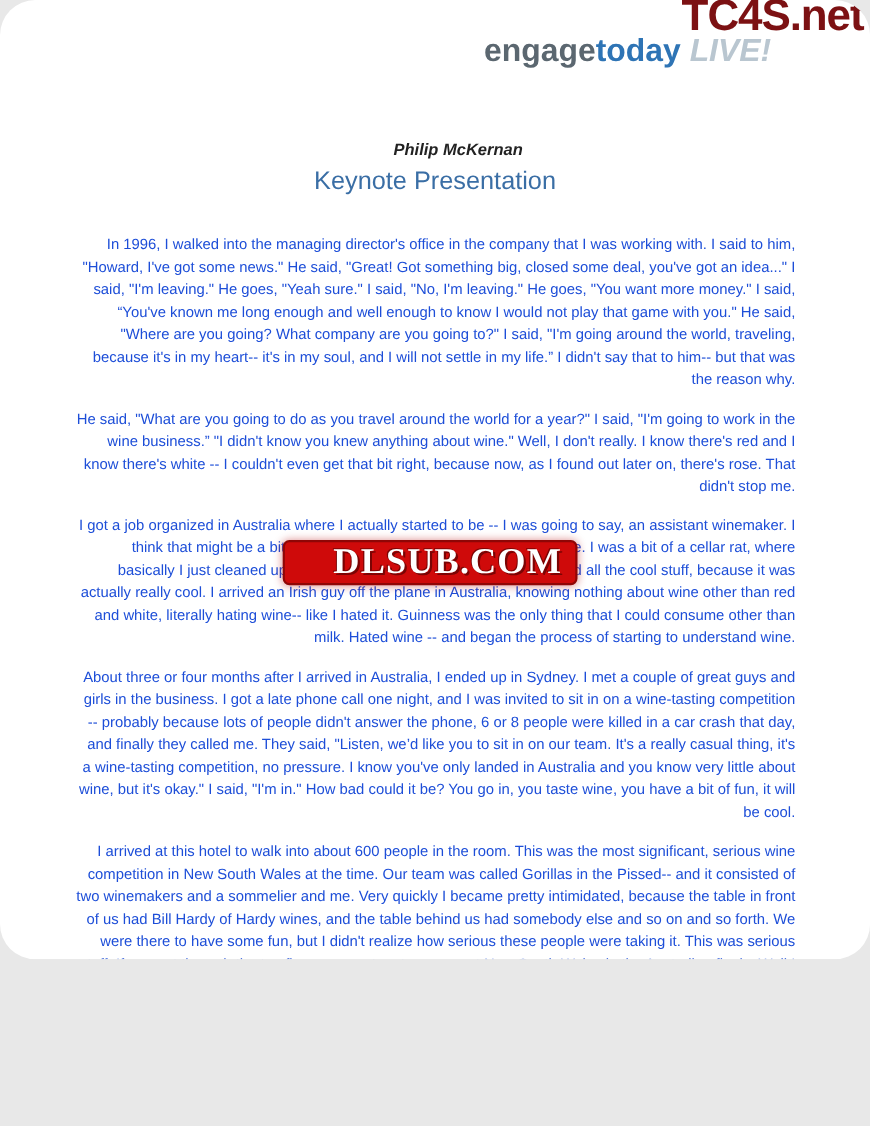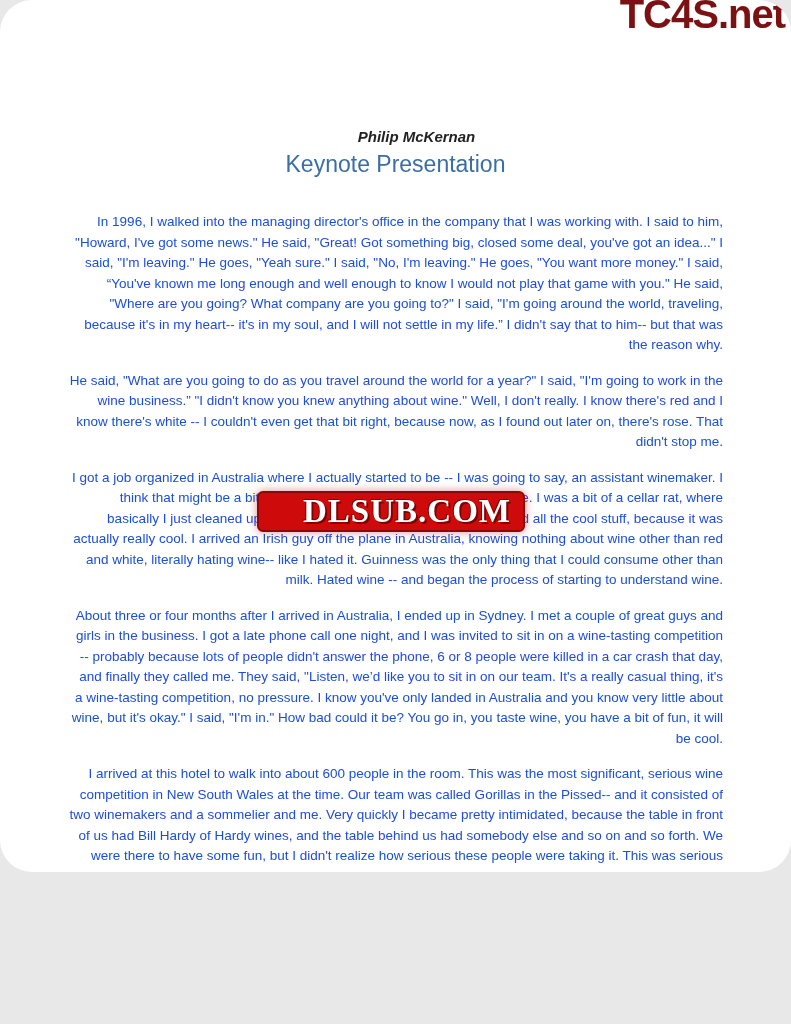--- a/index.html
+++ b/index.html
@@ -146,20 +146,23 @@
     box-shadow: 0 0 8px rgba(180, 0, 0, 0.45);
   }
 </style>
 </head>
 <body>
 
 <div class="page">
 
   <div class="tc4s">TC4S.net</div>
 
+  <div class="logo">
+    <span class="engage">engage</span><span class="today">today</span><span class="live"> LIVE!</span>
+  </div>
 
   <div class="title-block">
     <div class="author">Philip McKernan</div>
     <h1 class="heading">Keynote Presentation</h1>
   </div>
 
   <div class="article">
     <p>In 1996, I walked into the managing director's office in the company that I was working with. I said to him, "Howard, I've got some news."  He said, "Great! Got something big, closed some deal, you've got an idea..." I said, "I'm leaving." He goes, "Yeah sure." I said, "No, I'm leaving." He goes, "You want more money." I said, “You've known me long enough and well enough to know I would not play that game with you." He said, "Where are you going? What company are you going to?" I said, "I'm going around the world, traveling, because it's in my heart-- it's in my soul, and I will not settle in my life.” I didn't say that to him-- but that was the reason why.</p>
     <p>He said, "What are you going to do as you travel around the world for a year?" I said, "I'm going to work in the wine business.” "I didn't know you knew anything about wine." Well, I don't really. I know there's red and I know there's white -- I couldn't even get that bit right, because now, as I found out later on, there's rose. That didn't stop me.</p>
     <p>I got a job organized in Australia where I actually started to be -- I was going to say, an assistant winemaker.  I think that might be a bit strong, the term they use over there and use. I was a bit of a cellar rat, where basically I just cleaned up and washed up and swept the floors and did all the cool stuff, because it was actually really cool. I arrived an Irish guy off the plane in Australia, knowing nothing about wine other than red and white, literally hating wine-- like I hated it. Guinness was the only thing that I could consume other than milk. Hated wine -- and began the process of starting to understand wine.</p>

